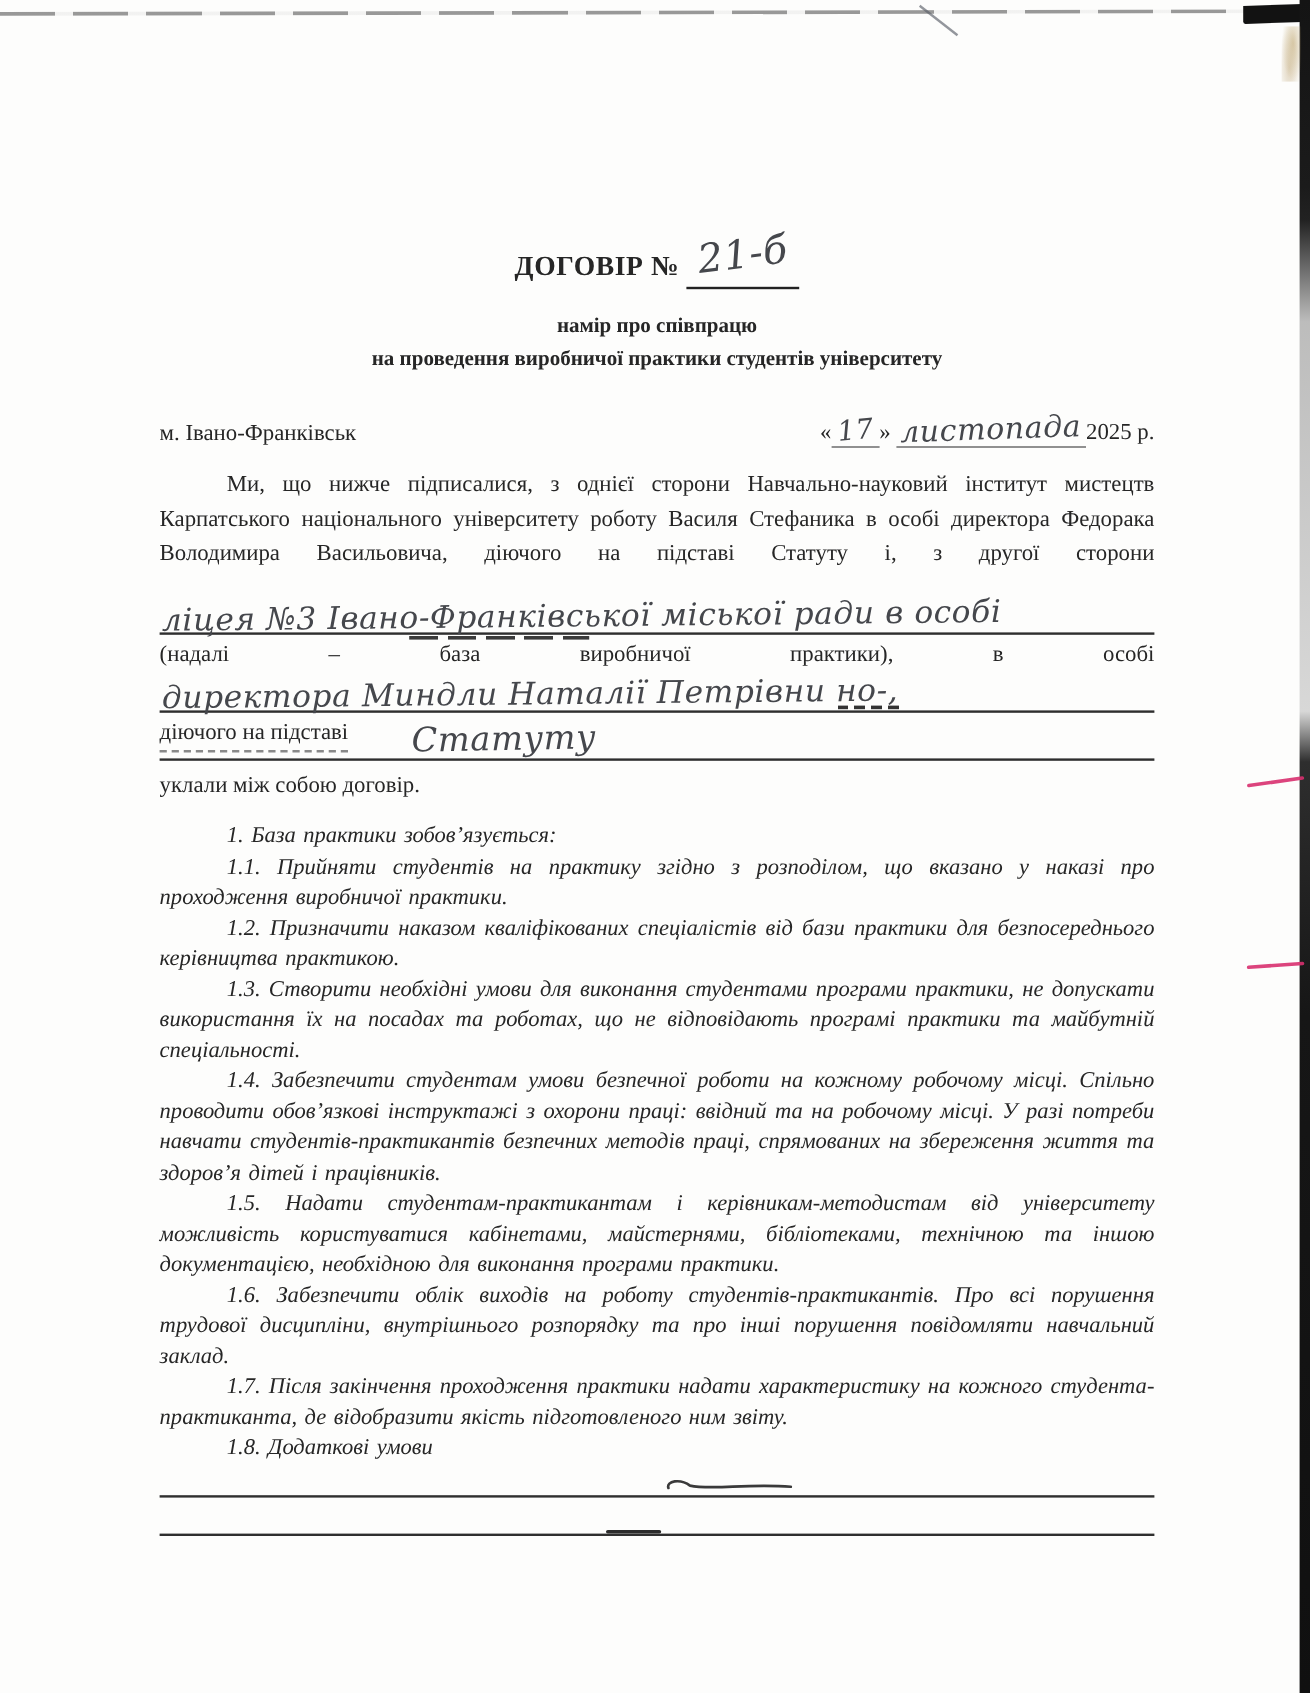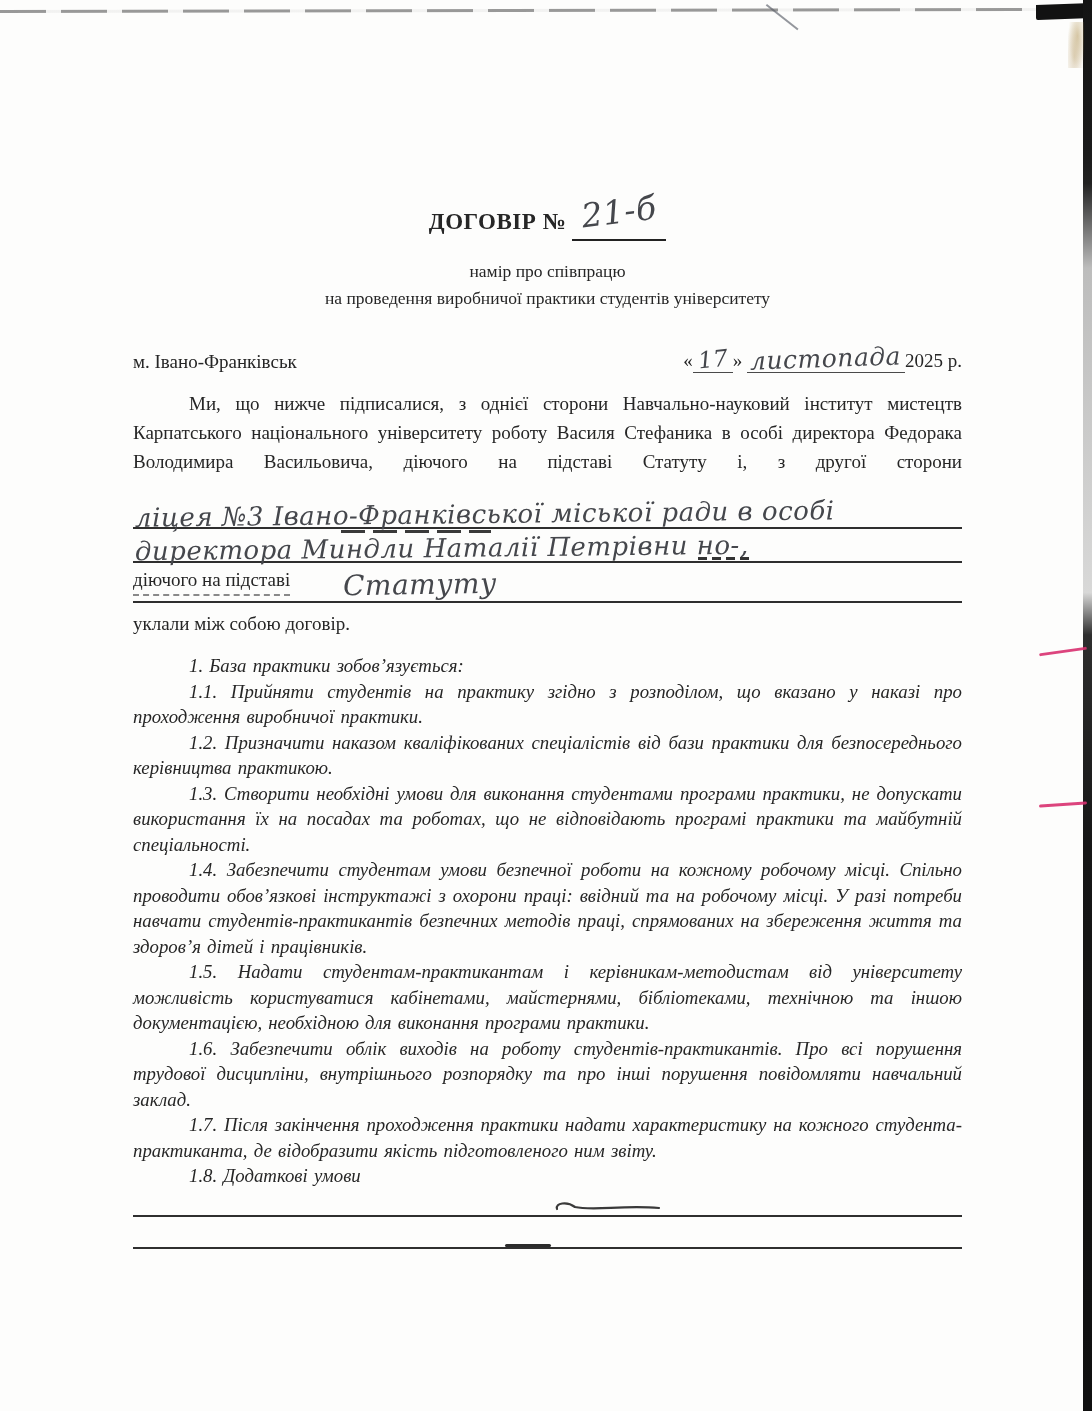--- a/index.html
+++ b/index.html
@@ -45,21 +45,21 @@
 
   
   .content{position:absolute;left:133px;top:0;width:829px;}
   .title-row{margin-top:198px;text-align:center;font-weight:bold;
     font-size:23px;letter-spacing:.5px;white-space:nowrap;}
   .num-underline{display:inline-block;min-width:86px;
     border-bottom:2px solid #222;margin-left:6px;padding:0 4px 2px 4px;text-align:center;}
   .hw{font-family:"DejaVu Serif", serif;font-style:italic;color:#45474c;letter-spacing:.5px;}
   .title-num{display:inline-block;font-size:33px;font-weight:normal;
     transform:rotate(-7deg) translateY(-6px);}
-  .subtitle{font-weight:normal;font-size:17.5px;text-align:center;line-height:27px;}
+  .subtitle{font-weight:bold;font-size:17.5px;text-align:center;line-height:27px;}
   .subtitle-block{margin-top:17px;}
   .date-row{margin-top:31px;display:flex;justify-content:space-between;
     align-items:flex-end;font-size:19px;height:30px;}
   .date-right{white-space:nowrap;}
   .u-day{display:inline-block;width:40px;border-bottom:1.8px solid #4a4a4a;
     text-align:center;}
   .u-month{display:inline-block;width:158px;border-bottom:1.8px solid #4a4a4a;
     text-align:center;}
   .hw-day{display:inline-block;font-size:23px;transform:rotate(-6deg);line-height:18px;}
   .hw-month{display:inline-block;font-size:25px;transform:rotate(-2deg);line-height:20px;}
@@ -122,20 +122,21 @@
       </span>
     </div>
 
     <p class="intro">Ми, що нижче підписалися, з однієї сторони Навчально-науковий інститут мистецтв Карпатського національного університету роботу Василя Стефаника в особі директора Федорака Володимира Васильовича, діючого на підставі Статуту і, з другої сторони</p>
 
     <div class="hw-row">
       <span class="hw hw-line-text">ліцея №3 Івано-Франківської міської ради в особі</span>
       <span class="double-dash"></span>
     </div>
 
+    <div class="mid-justified">(надалі – база виробничої практики), в особі</div>
 
     <div class="hw-row">
       <span class="hw hw-line-text">директора Миндли Наталії Петрівни но-,</span>
     </div>
 
     <div class="basis-row">
       <span class="basis-label">діючого на підставі</span>
       <span class="hw basis-hw">Статуту</span>
       <span class="rule-dash"></span>
     </div>

